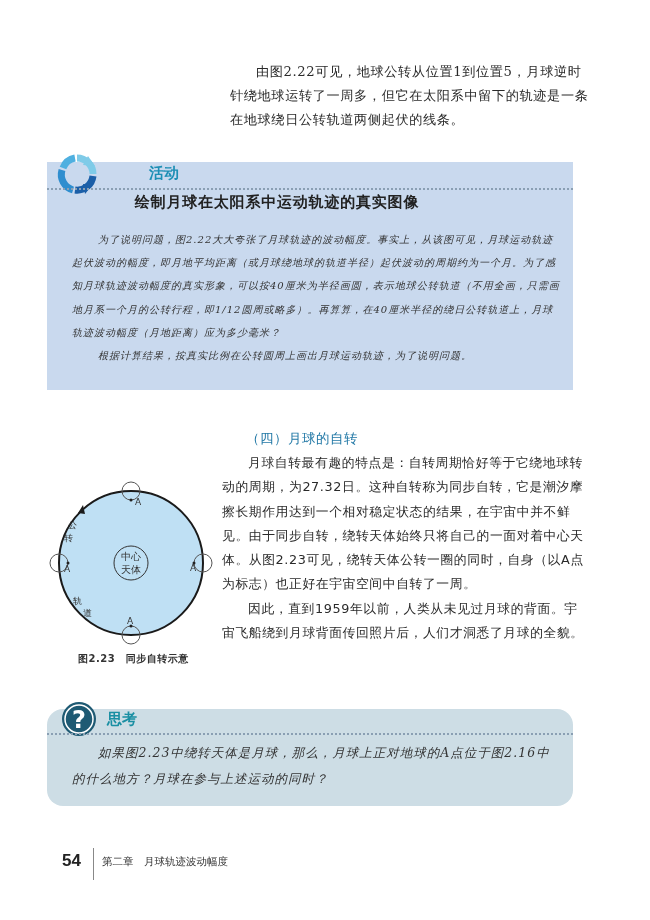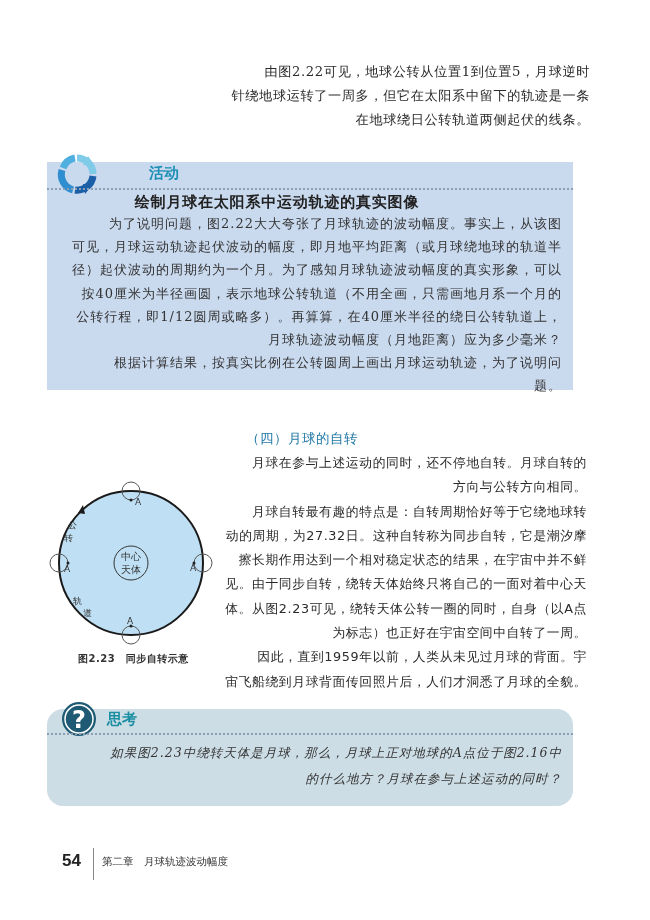--- a/index.html
+++ b/index.html
@@ -1,31 +1,31 @@
 <!DOCTYPE html>
 <html><head>
   <meta charset="utf-8">
   <style>
     * { margin: 0; padding: 0; box-sizing: border-box; }
     html, body { width: 650px; height: 920px; background: #ffffff; overflow: hidden; }
     body { position: relative; font-family: "DejaVu Serif", "Liberation Serif", serif; color: #222; }
 
-    .para { position: absolute; font-size: 13.2px; line-height: 24px; color: #2a2a2a; letter-spacing: 0.6px; text-align: right; }
+    .para { position: absolute; font-size: 13.2px; line-height: 24px; color: #2a2a2a; letter-spacing: 0.6px; }
 
     #intro { left: 230px; top: 60px; width: 360px; }
     #intro .indent { display: inline-block; width: 26px; }
 
     
     #activity-box { position: absolute; left: 47px; top: 162px; width: 526px; height: 228px; background: #c9d9ee; }
     #activity-icon { position: absolute; left: 55px; top: 152px; width: 44px; height: 44px; }
     #activity-title { position: absolute; left: 105px; top: 164px; font-family: "DejaVu Sans", "Liberation Sans", sans-serif; font-weight: bold; font-size: 15px; color: #1d8fb5; margin-left: 44px; }
     .dots { position: absolute; height: 0; border-top: 2px dotted #8a9fb3; }
     #activity-dots { left: 47px; top: 188px; width: 526px; }
     #activity-heading { position: absolute; left: 47px; top: 193px; width: 460px; text-align: center; font-size: 15px; font-weight: bold; color: #222; letter-spacing: 0.8px; }
-    #activity-body { left: 72px; top: 212px; width: 490px; font-size: 13px; line-height: 23.2px; color: #333; letter-spacing: 1px; }
+    #activity-body { left: 72px; top: 228px; width: 490px; font-size: 10px; line-height: 23.2px; color: #333; font-style: italic; letter-spacing: 1px; }
     #activity-body .indent { display: inline-block; width: 26px; }
 
     
     #sec-title { position: absolute; left: 246px; top: 430px; font-family: "DejaVu Sans", "Liberation Sans", sans-serif; font-size: 13.5px; color: #2278a6; letter-spacing: 0.5px; }
     #sec-body { left: 222px; top: 451px; width: 365px; font-family: "DejaVu Sans", "Liberation Sans", sans-serif; font-size: 12.8px; line-height: 24.3px; }
     #sec-body .indent { display: inline-block; width: 26px; }
 
     
     #diagram { position: absolute; left: 45px; top: 478px; width: 175px; height: 175px; }
     #diagram-caption { position: absolute; left: 78px; top: 652px; font-family: "DejaVu Sans", "Liberation Sans", sans-serif; font-size: 10px; color: #333; letter-spacing: 0.5px; font-weight: bold; }
@@ -60,21 +60,20 @@
 <div id="activity-title">活动</div>
 <div id="activity-dots" class="dots"></div>
 <div id="activity-heading">绘制月球在太阳系中运动轨迹的真实图像</div>
 <div id="activity-body" class="para">
   <div><span class="indent"></span><span>为了说明问题，图2.22大大夸张了月球轨迹的波动幅度。事实上，从该图可见，月球运动轨迹起伏波动的幅度，即月地平均距离（或月球绕地球的轨道半径）起伏波动的周期约为一个月。为了感知月球轨迹波动幅度的真实形象，可以按40厘米为半径画圆，表示地球公转轨道（不用全画，只需画地月系一个月的公转行程，即1/12圆周或略多）。再算算，在40厘米半径的绕日公转轨道上，月球轨迹波动幅度（月地距离）应为多少毫米？</span></div>
   <div><span class="indent"></span><span>根据计算结果，按真实比例在公转圆周上画出月球运动轨迹，为了说明问题。</span></div>
 </div>
 
 <div id="sec-title">（四）月球的自转</div>
 <div id="sec-body" class="para">
-  <div><span class="indent"></span><span>月球在参与上述运动的同时，还不停地自转。月球自转的方向与公转方向相同。</span></div>
   <div style="margin-left:-158px; padding-left:158px;"><span class="indent"></span><span>月球自转最有趣的特点是：自转周期恰好等于它绕地球转动的周期，为27.32日。这种自转称为同步自转，它是潮汐摩擦长期作用达到一个相对稳定状态的结果，在宇宙中并不鲜见。由于同步自转，绕转天体始终只将自己的一面对着中心天体。从图2.23可见，绕转天体公转一圈的同时，自身（以A点为标志）也正好在宇宙空间中自转了一周。</span></div>
   <div><span class="indent"></span><span>因此，直到1959年以前，人类从未见过月球的背面。宇宙飞船绕到月球背面传回照片后，人们才洞悉了月球的全貌。</span></div>
 </div>
 
 <svg id="diagram" viewBox="0 0 175 175">
   <circle cx="86" cy="85" r="72" fill="#bfe0f4" stroke="#1a1a1a" stroke-width="2"></circle>
   <polygon points="33,35 38,27 40,36" fill="#1a1a1a"></polygon>
   <circle cx="86" cy="85" r="17" fill="none" stroke="#333" stroke-width="1"></circle>
   <text x="86" y="82" text-anchor="middle" font-size="10" fill="#333" font-family="DejaVu Sans, sans-serif">中心</text>
   <text x="86" y="95" text-anchor="middle" font-size="10" fill="#333" font-family="DejaVu Sans, sans-serif">天体</text>

